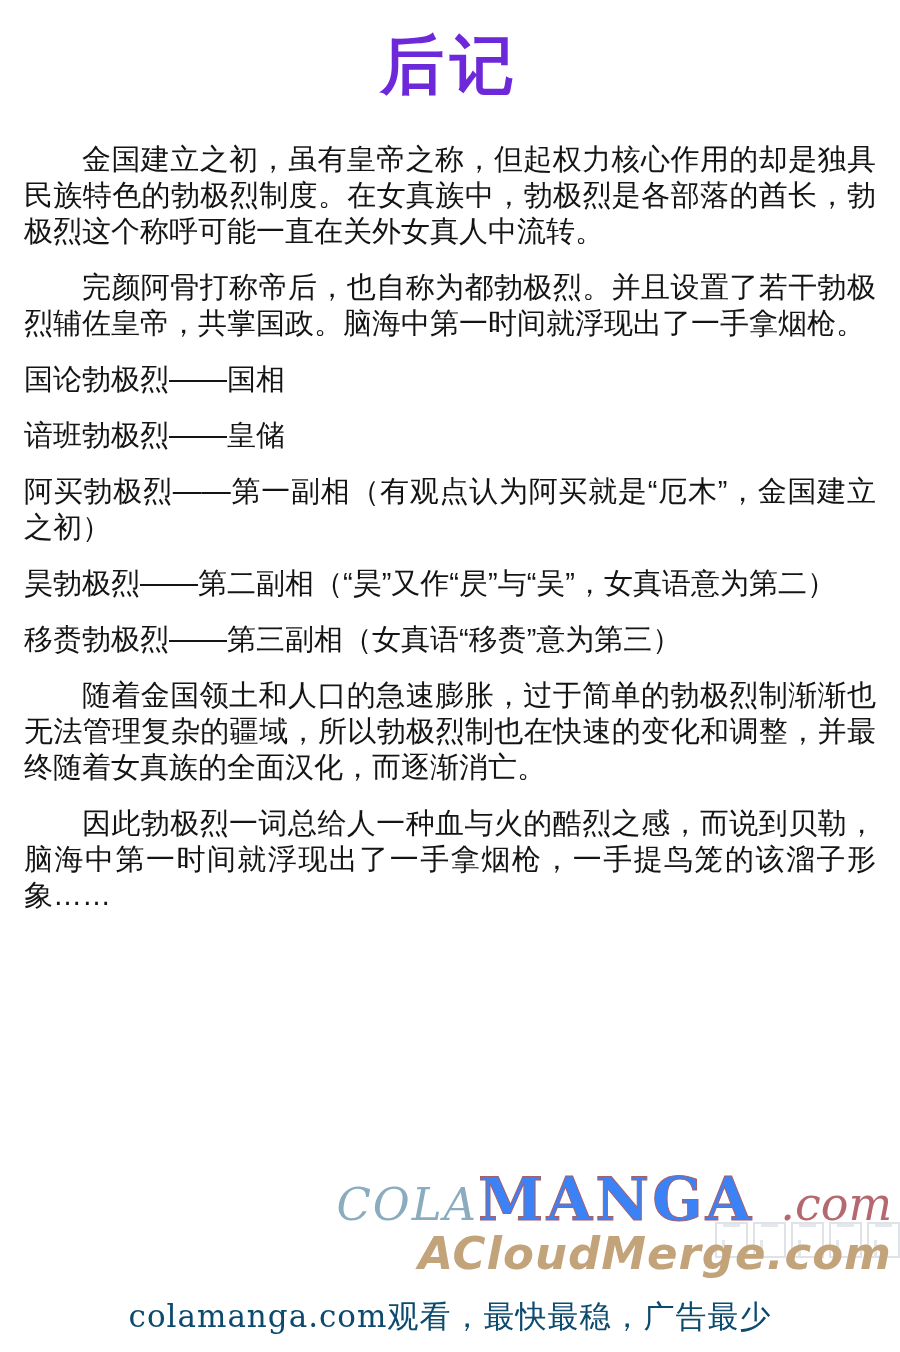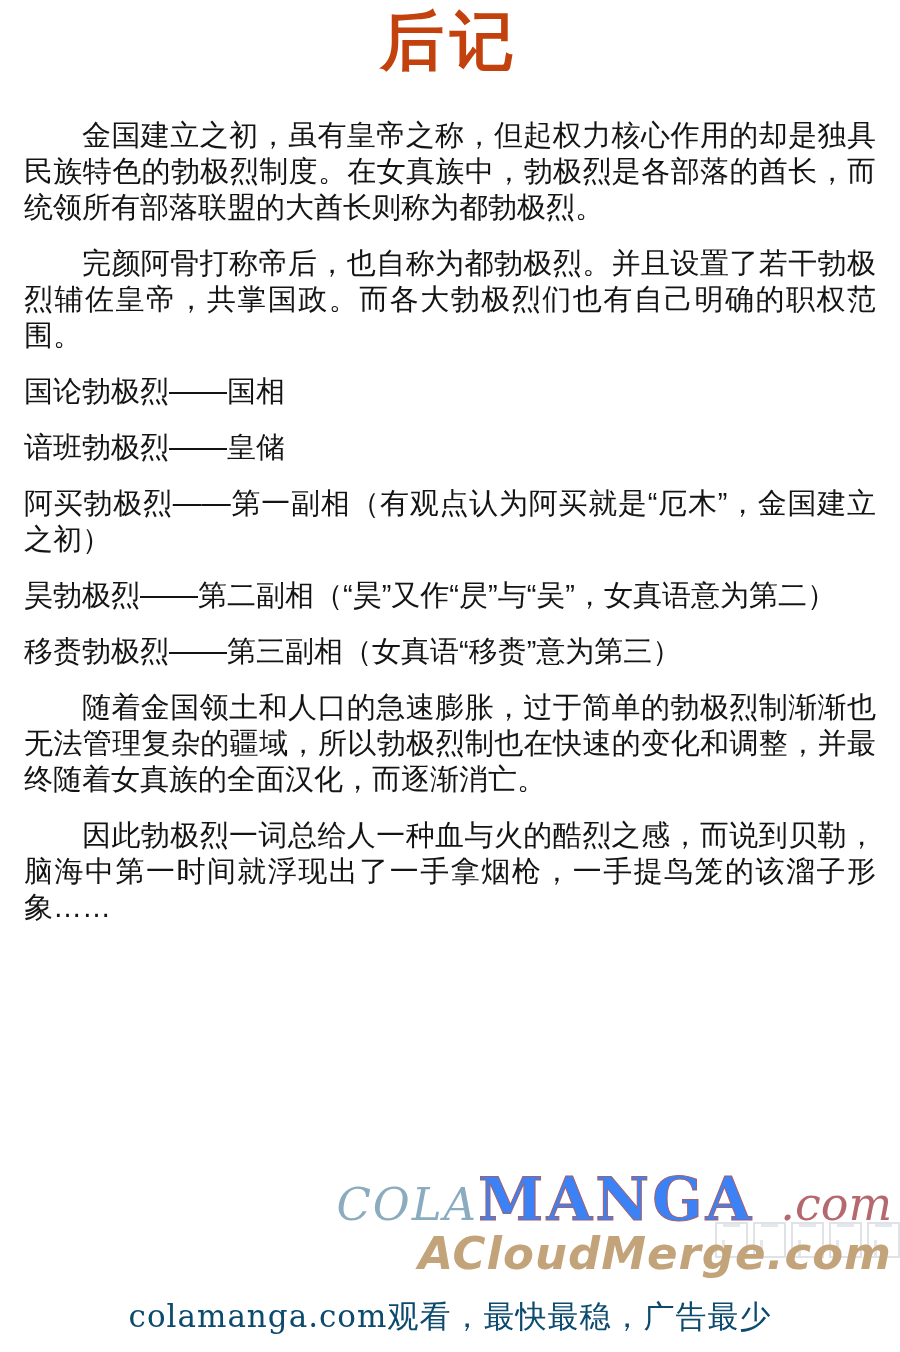--- a/index.html
+++ b/index.html
@@ -6,26 +6,27 @@
     .page {
       position: relative;
       width: 900px;
       height: 1352px;
       background: #ffffff;
       overflow: hidden;
       font-family: "Liberation Sans", sans-serif;
       color: #111111;
     }
     .title {
+      padding-top: 24px;
       text-align: center;
       font-size: 64px;
       font-weight: 600;
       letter-spacing: 6px;
       line-height: 1.3;
-      color: #c2410c;
+      color: #6d28d9;
     }
     .content {
       margin: 34px 24px 0 24px;
       font-size: 29px;
       line-height: 36px;
       text-align: justify;
       color: #141414;
     }
     .para {
       text-indent: 2em;
@@ -108,22 +109,22 @@
     }
   </style>
 </head>
 <body>
 
 <div class="page">
 
   <div class="title">后记</div>
 
   <div class="content">
-    <p class="para">金国建立之初，虽有皇帝之称，但起权力核心作用的却是独具民族特色的勃极烈制度。在女真族中，勃极烈是各部落的酋长，而统领所有部落联盟的大酋长则称为都勃极烈。</p>
-    <p class="para">完颜阿骨打称帝后，也自称为都勃极烈。并且设置了若干勃极烈辅佐皇帝，共掌国政。而各大勃极烈们也有自己明确的职权范围。</p>
+    <p class="para">金国建立之初，虽有皇帝之称，但起权力核心作用的却是独具民族特色的勃极烈制度。在女真族中，勃极烈是各部落的酋长，勃极烈这个称呼可能一直在关外女真人中流转。</p>
+    <p class="para">完颜阿骨打称帝后，也自称为都勃极烈。并且设置了若干勃极烈辅佐皇帝，共掌国政。脑海中第一时间就浮现出了一手拿烟枪。</p>
 
     <p class="def-line">国论勃极烈——国相</p>
     <p class="def-line">谙班勃极烈——皇储</p>
     <p class="def-line">阿买勃极烈——第一副相（有观点认为阿买就是“厄木”，金国建立之初）</p>
     <p class="def-line">昊勃极烈——第二副相（“昊”又作“昃”与“吴”，女真语意为第二）</p>
     <p class="def-line">移赉勃极烈——第三副相（女真语“移赉”意为第三）</p>
 
     <p class="para">随着金国领土和人口的急速膨胀，过于简单的勃极烈制渐渐也无法管理复杂的疆域，所以勃极烈制也在快速的变化和调整，并最终随着女真族的全面汉化，而逐渐消亡。</p>
     <p class="para">因此勃极烈一词总给人一种血与火的酷烈之感，而说到贝勒，脑海中第一时间就浮现出了一手拿烟枪，一手提鸟笼的该溜子形象……</p>
   </div>

